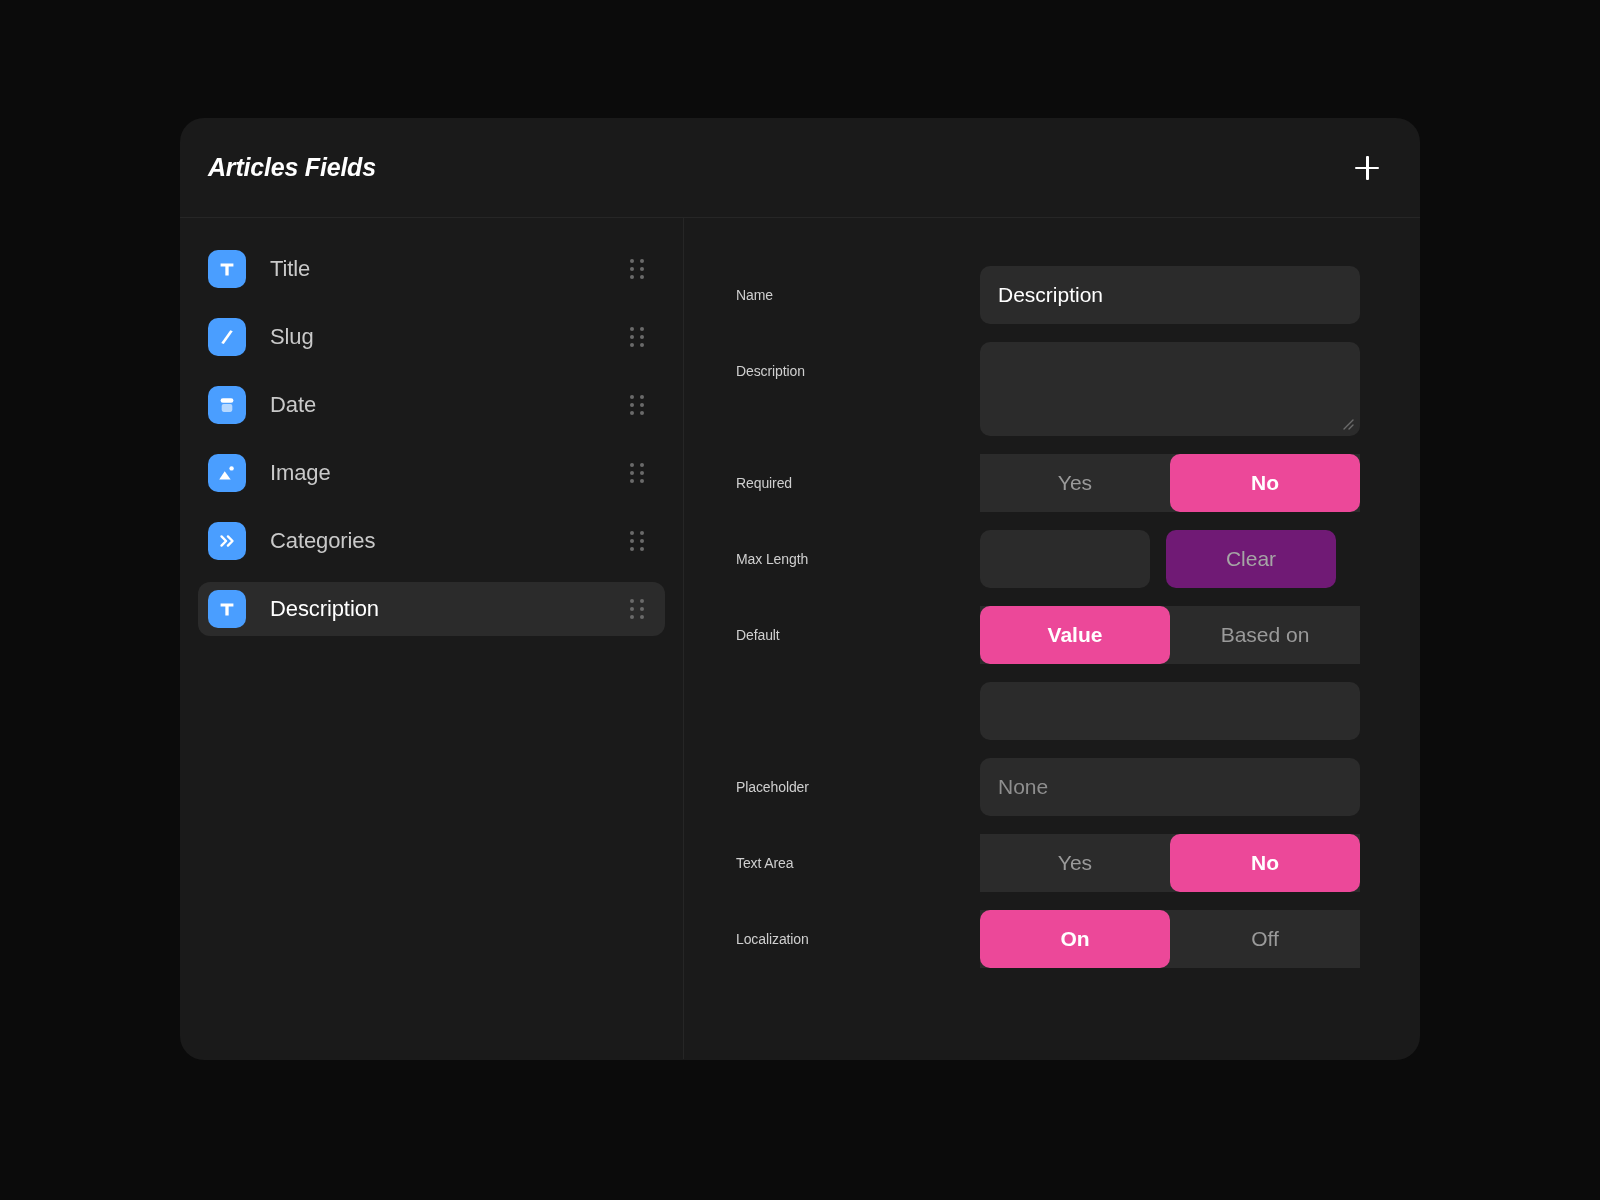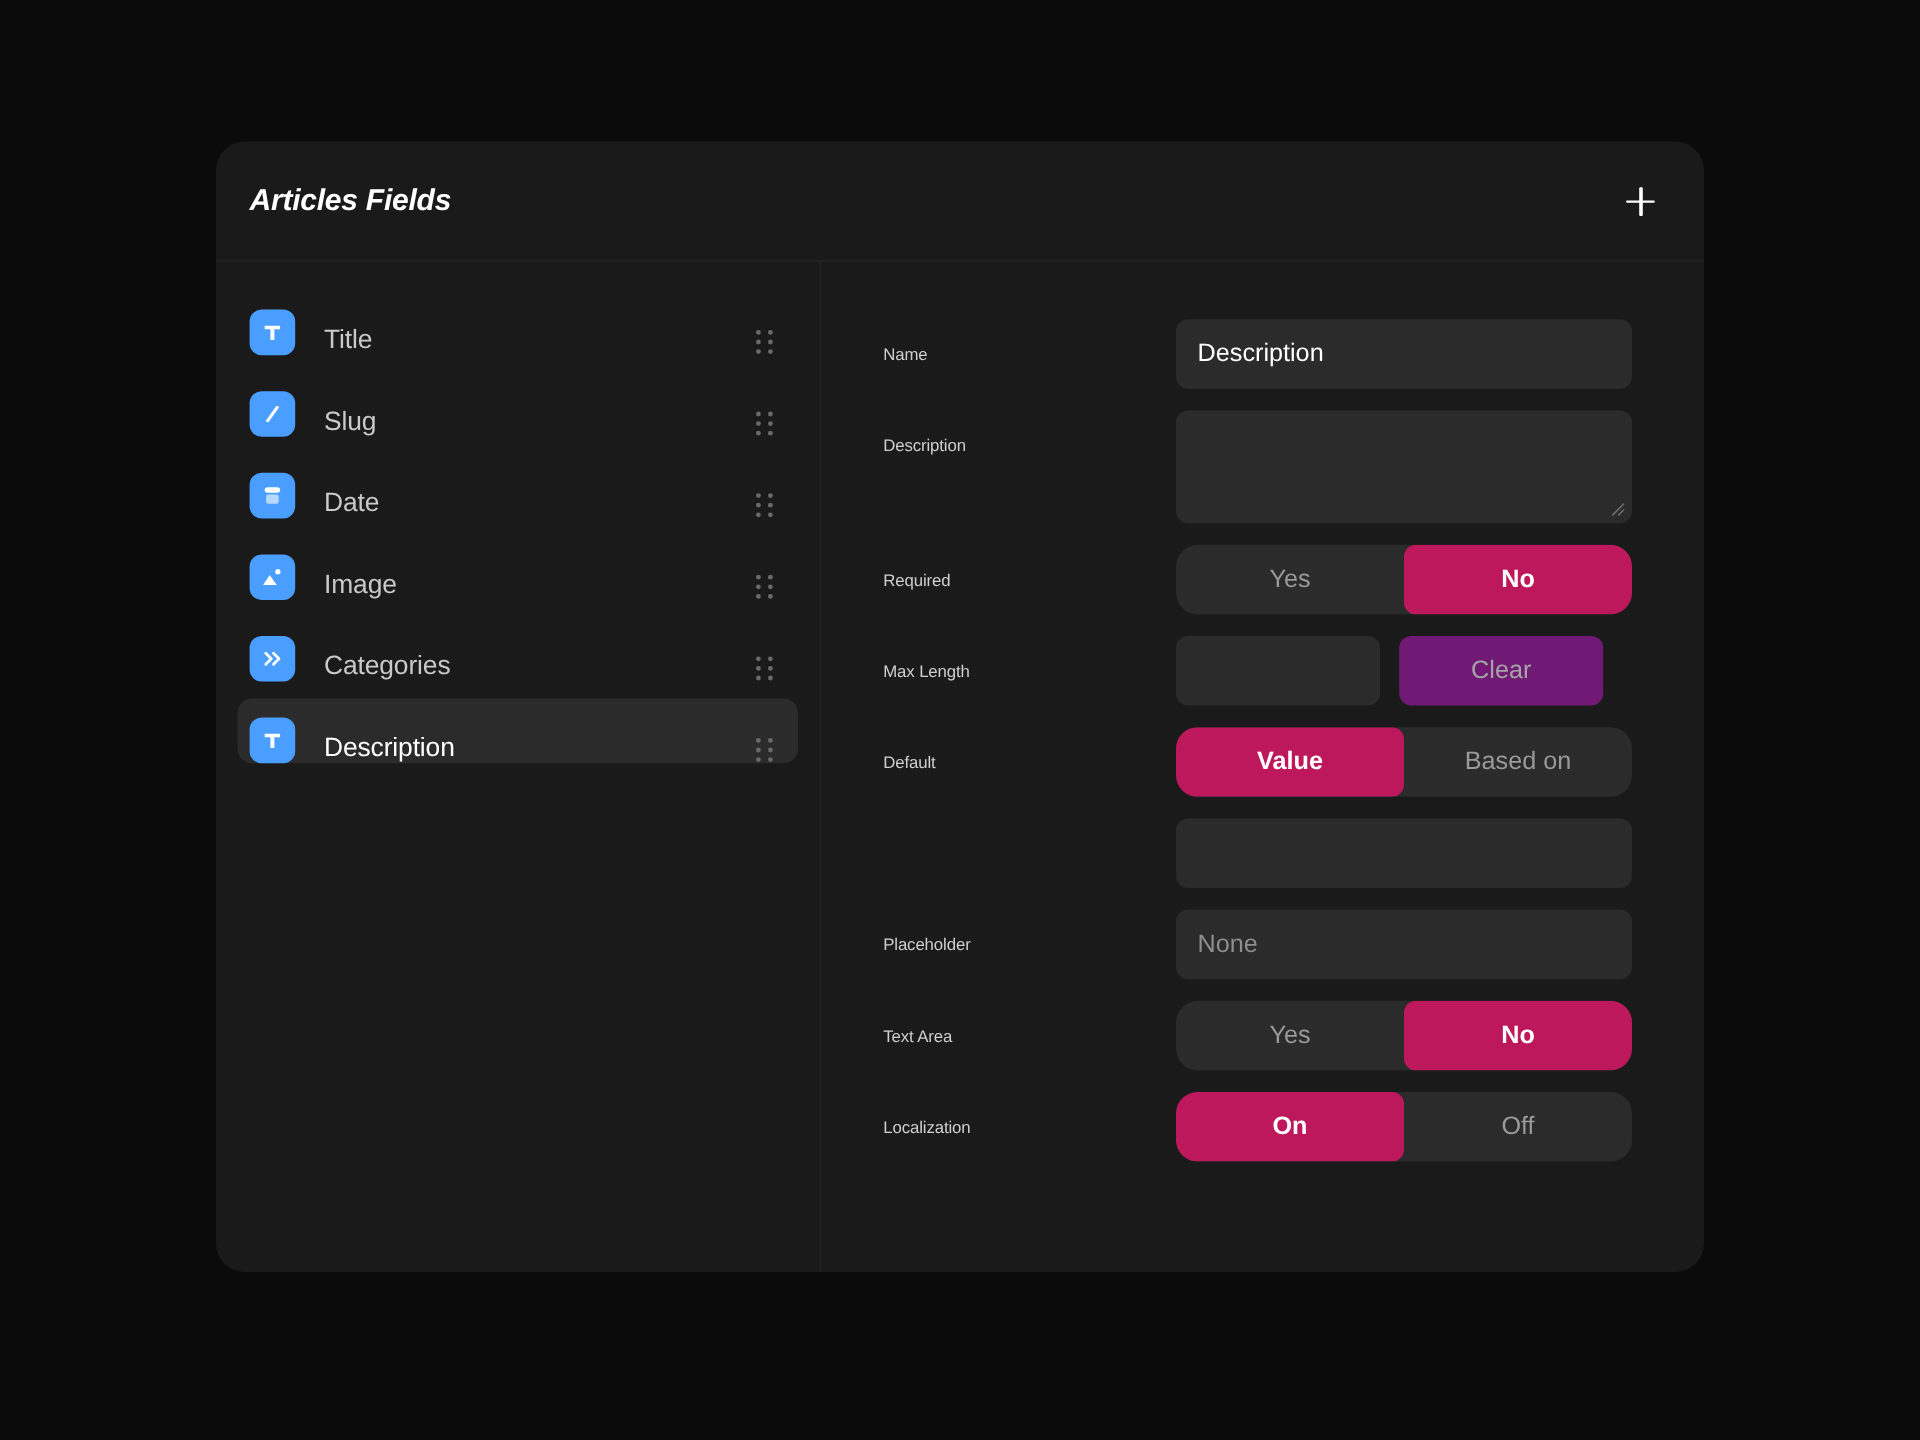--- a/index.html
+++ b/index.html
@@ -61,21 +61,21 @@
 
   
   .field-list {
     width: 504px;
     border-right: 1px solid #262626;
     padding: 24px 18px 0 18px;
     flex-shrink: 0;
   }
   .field-row {
     display: flex;
-    align-items: flex-end;
+    align-items: center;
     height: 54px;
     margin-bottom: 14px;
     padding: 0 18px 0 10px;
     border-radius: 12px;
     cursor: pointer;
   }
   .field-row.selected { background: #2b2b2b; }
 
   .field-icon {
     width: 38px;
@@ -169,37 +169,37 @@
     right: 6px; bottom: 6px;
     width: 16px; height: 16px;
     pointer-events: none;
   }
 
   
   .segmented {
     flex: 1;
     display: flex;
     background: #2b2b2b;
-    border-radius: 18px;
+    border-radius: 0;
     padding: 0;
     overflow: hidden;
   }
   .seg {
     flex: 1;
     height: 58px;
     line-height: 58px;
     text-align: center;
     font-size: 21px;
     color: #9a9a9a;
     border-radius: 10px;
     cursor: pointer;
     user-select: none;
   }
   .seg.active {
-    background: #be185d;
+    background: #ec4899;
     color: #ffffff;
     font-weight: bold;
   }
 
   .half-input { width: 170px; flex: none; }
   .clear-btn {
     width: 170px;
     height: 58px;
     line-height: 58px;
     text-align: center;

